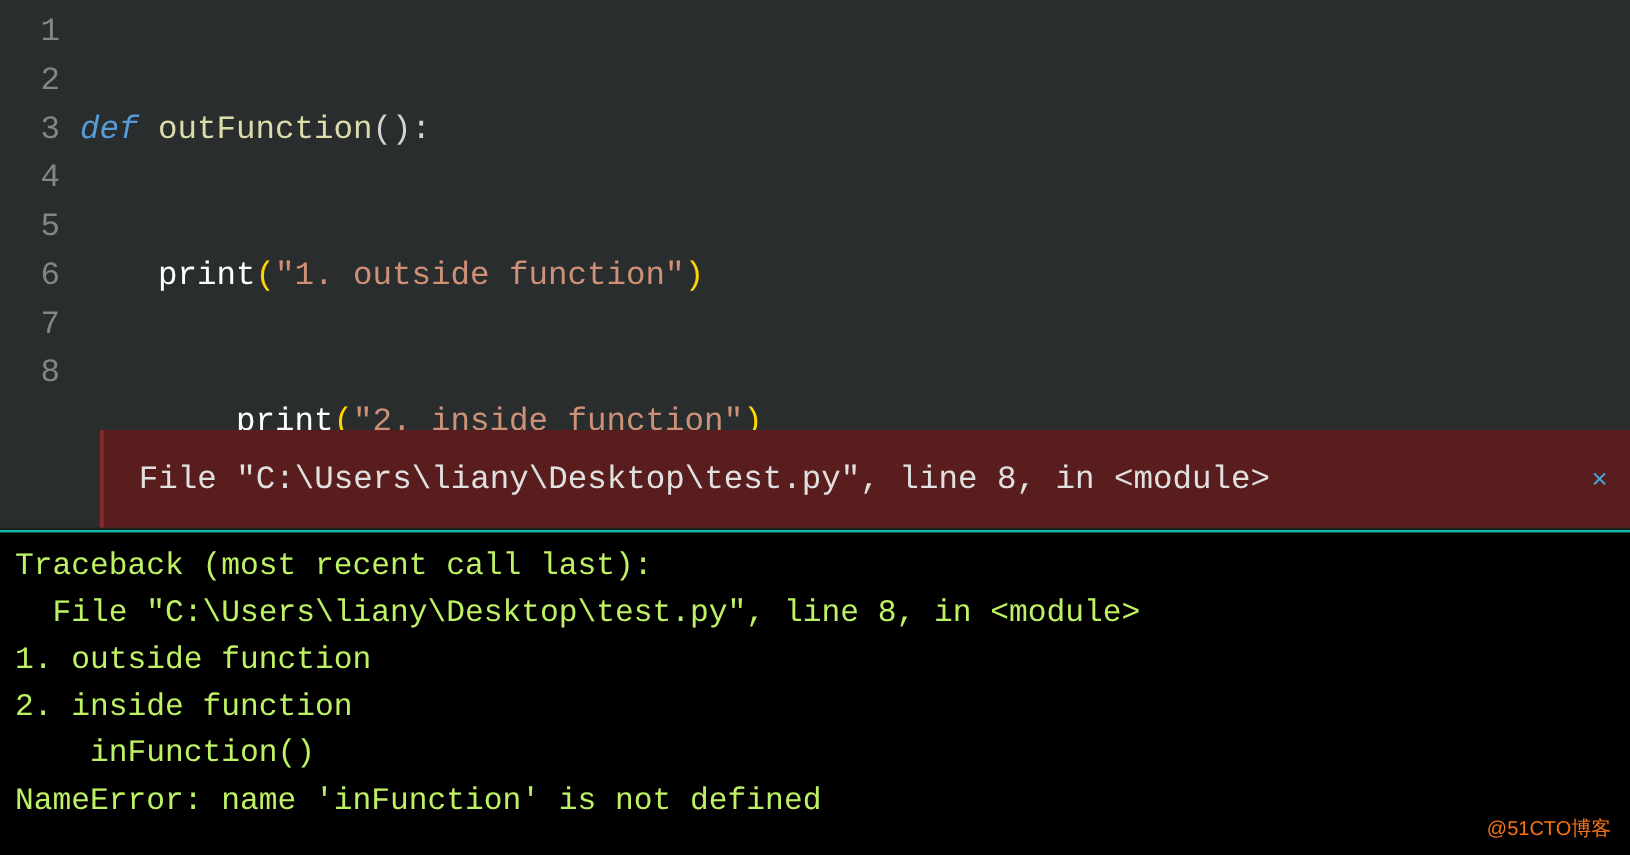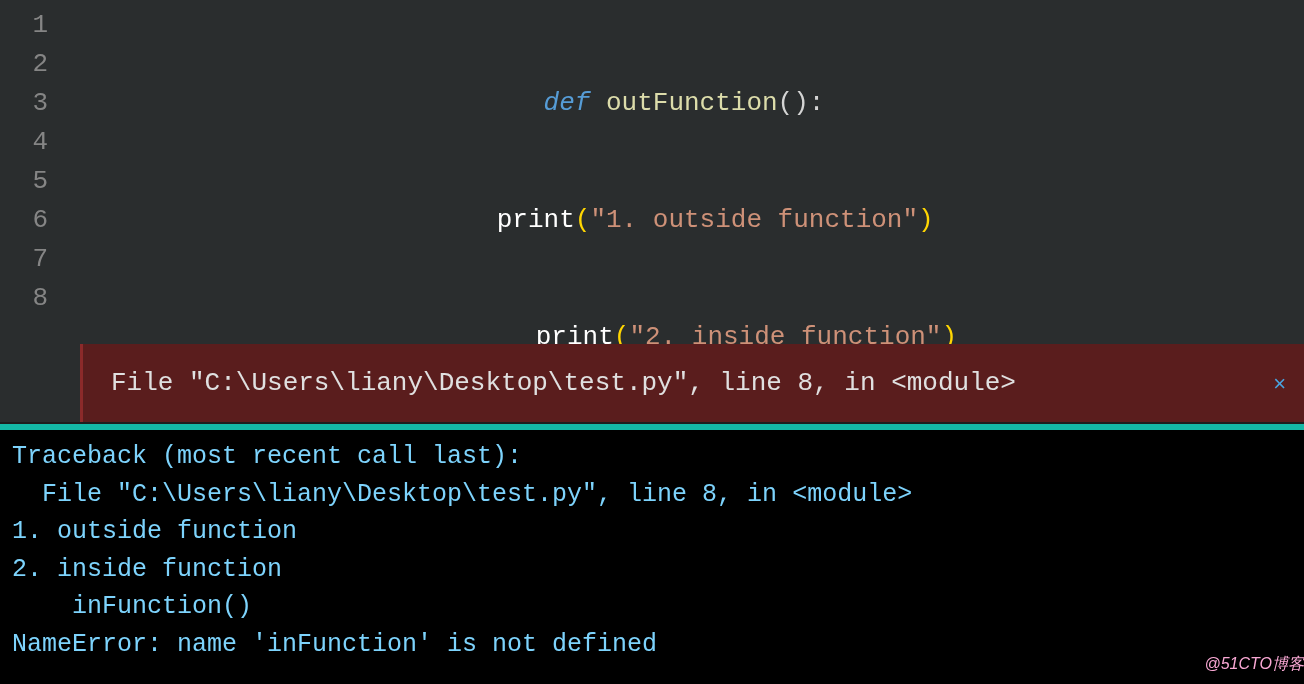--- a/index.html
+++ b/index.html
@@ -27,21 +27,20 @@
     padding-top: 6px;
     user-select: none;
   }
   .gutter div { height: 39px; line-height: 39px; }
   .code {
     flex: 1;
     padding-top: 6px;
     background: #2a2d2e;
     color: #d4d4d4;
     white-space: pre;
-    text-align: center;
   }
   .code-line { height: 39px; line-height: 39px; position: relative; }
   .code-line.highlighted { background: #333739; }
   .kw { color: #569cd6; font-style: italic; }
   .func-name { color: #dcdcaa; }
   .paren { color: #ffd602; }
   .str { color: #ce9178; }
   .call { color: #ffffff; }
   .error-banner {
     position: absolute;
@@ -68,36 +67,35 @@
     cursor: pointer;
     font-family: sans-serif;
   }
   .terminal-area {
     position: absolute;
     top: 424px;
     left: 0;
     right: 0;
     bottom: 0;
     background: #000000;
-    color: #7dd3fc;
-    border-top: 6px solid #14b8a6;
+    color: #bef264;
+    border-top: 2px solid #14b8a6;
     padding: 8px 12px;
     white-space: pre;
     font-size: 25px;
     line-height: 1.5;
     overflow: hidden;
   }
   .watermark {
     position: absolute;
-    right: 0;
+    right: 15px;
     bottom: 8px;
-    color: #f9a8d4;
+    color: #f97316;
     font-size: 16px;
     font-family: sans-serif;
-    font-style: italic;
   }
 </style>
 </head>
 <body>
 
 <div class="editor-area">
   <div class="gutter">
     <div>1</div>
     <div>2</div>
     <div>3</div>

